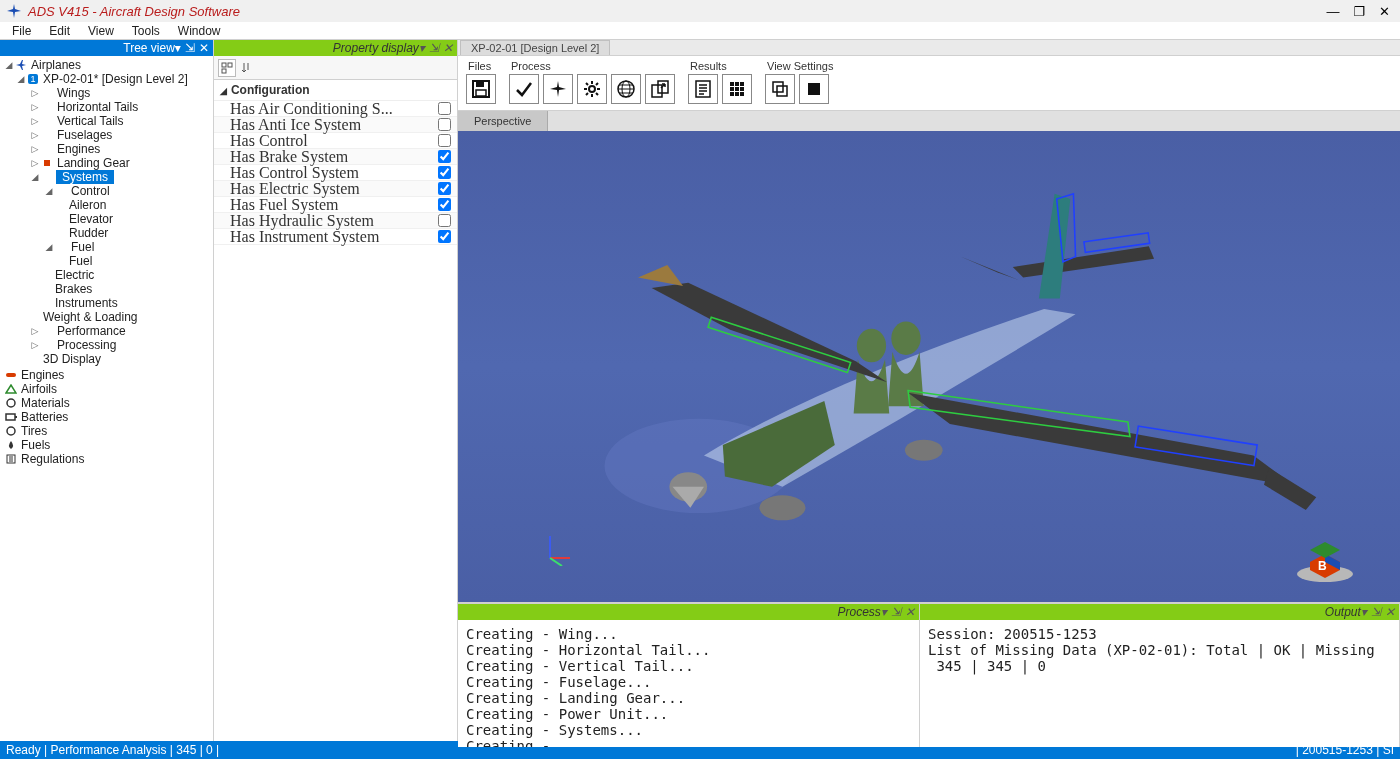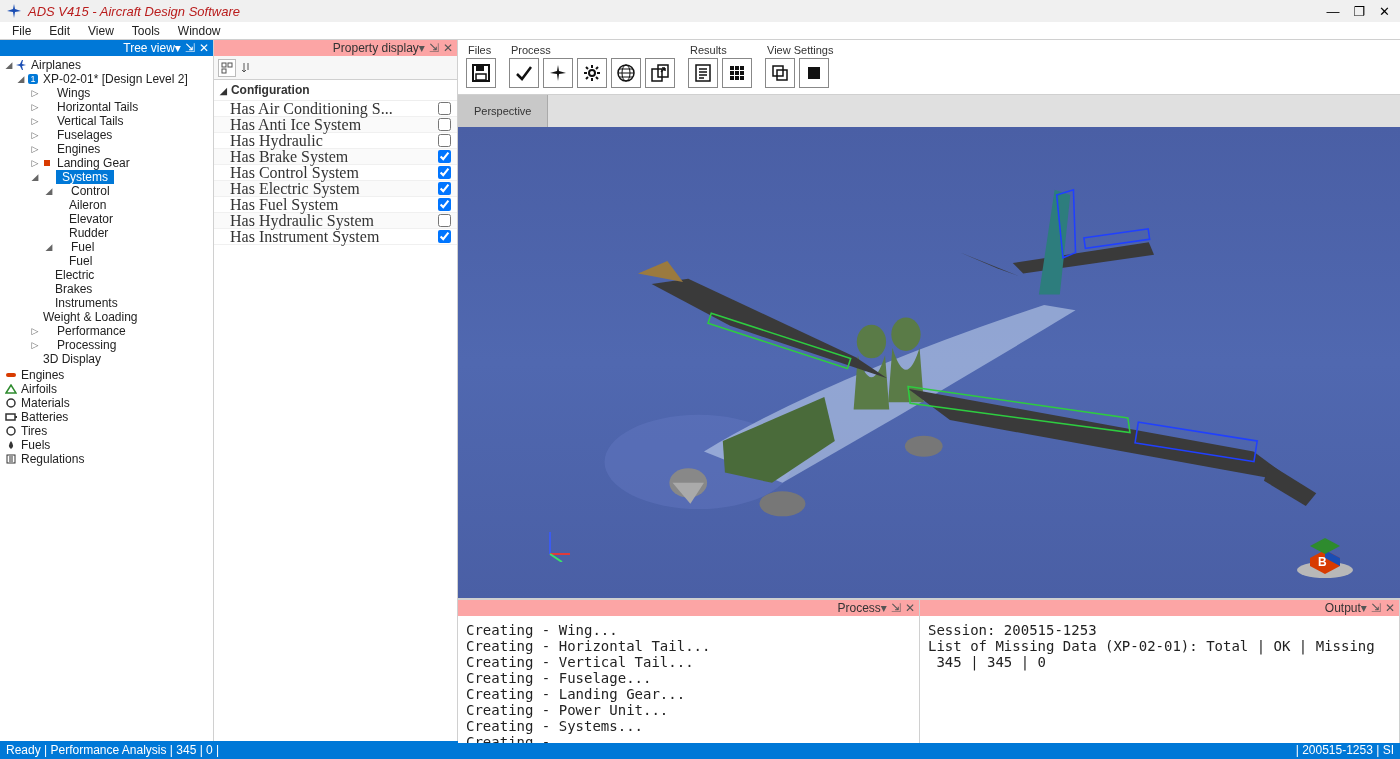--- a/index.html
+++ b/index.html
@@ -16,21 +16,21 @@
 .menubar { height: 18px; display: flex; align-items: center; padding: 0 4px; background: #fff; border-bottom: 1px solid #d0d0d0; gap: 2px; }
 .menubar-item { padding: 2px 8px; cursor: pointer; color: #222; }
 
 
 .main { display: flex; height: calc(759px - 22px - 18px - 18px); }
 .panel { display: flex; flex-direction: column; border-right: 1px solid #d0d0d0; background: #fff; }
 
 
 .tree-panel { width: 214px; }
 .panel-header { height: 16px; display: flex; align-items: center; padding: 0 4px; color: #fff; font-size: 11px; background: #0078d7; }
-.panel-header.grey { background: #fca5a5; color: #333; }
+.panel-header.grey { background: #84cc16; color: #333; font-style: italic; }
 .panel-header-text { flex: 1; text-align: right; }
 .panel-header-controls { display: flex; gap: 4px; font-size: 10px; }
 .panel-header-controls span { cursor: pointer; }
 .tree-content { padding: 2px 0 0 2px; overflow-y: auto; flex: 1; font-size: 11px; color: #222; }
 .tree-row { display: flex; align-items: center; height: 14px; padding-left: 2px; white-space: nowrap; cursor: pointer; }
 .tree-exp { width: 10px; text-align: center; font-size: 9px; color: #666; }
 .tree-icon { width: 14px; display: inline-flex; justify-content: center; align-items: center; margin-right: 2px; }
 .tree-label { padding: 0 1px; }
 
 
@@ -48,21 +48,21 @@
 
 
 .viewport-panel { flex: 1; display: flex; flex-direction: column; border-bottom: 1px solid #d0d0d0; }
 .doc-tab-strip { height: 16px; display: flex; align-items: flex-end; padding-left: 2px; background:#eaeaea; border-bottom:1px solid #d0d0d0;}
 .doc-tab { height: 15px; padding: 0 10px; background: #dcdcdc; border: 1px solid #c0c0c0; border-bottom:none; color:#444; font-size:11px; display:flex; align-items:center; cursor:pointer;}
 .toolbar-section { display:flex; padding: 4px 8px 6px 8px; gap: 13px; background:#fff; border-bottom:1px solid #d0d0d0;}
 .toolbar-group { display:flex; flex-direction:column; gap:2px;}
 .toolbar-group-label { font-size:11px; color:#333; padding-left:2px;}
 .toolbar-buttons { display:flex; gap:4px; }
 .tool-btn { width: 30px; height: 30px; border:1px solid #888; display:flex; align-items:center; justify-content:center; cursor:pointer; background:#fff;}
-.view-tab-strip { height:32px; display:flex; background:#e0e0e0;}
+.view-tab-strip { height:20px; display:flex; background:#e0e0e0;}
 .view-tab { padding: 1px 16px; background:#c8c8c8; border-right:1px solid #aaa; font-size:11px; color:#333; display:flex; align-items:center;}
 .canvas3d { flex:1; background: linear-gradient(180deg, #4a5fa5 0%, #5068b0 50%, #4a5fa5 100%); position:relative; overflow:hidden;}
 .axis-gizmo { position:absolute; left:82px; bottom:36px; }
 .nav-cube { position:absolute; right:40px; bottom:18px; }
 
 
 .bottom-row { height: 144px; display:flex; border-top:1px solid #d0d0d0;}
 .bottom-panel { display:flex; flex-direction:column; border-right:1px solid #d0d0d0;}
 .bottom-panel.process { width: 462px; }
 .bottom-panel.output { flex:1; }
@@ -303,21 +303,21 @@
       <div id="prop-rows">
           <div class="prop-row">
             <span class="prop-label">Has Air Conditioning S...</span>
             <input type="checkbox" class="prop-check" style="">
           </div>
           <div class="prop-row">
             <span class="prop-label">Has Anti Ice System</span>
             <input type="checkbox" class="prop-check" style="">
           </div>
           <div class="prop-row">
-            <span class="prop-label">Has Hydraulic</span>
+            <span class="prop-label">Has Control</span>
             <input type="checkbox" class="prop-check" style="">
           </div>
           <div class="prop-row">
             <span class="prop-label">Has Brake System</span>
             <input type="checkbox" class="prop-check" checked="" style="">
           </div>
           <div class="prop-row">
             <span class="prop-label">Has Control System</span>
             <input type="checkbox" class="prop-check" checked="" style="">
           </div>
@@ -337,20 +337,23 @@
             <span class="prop-label">Has Instrument System</span>
             <input type="checkbox" class="prop-check" checked="" style="">
           </div>
         </div>
     </div>
   </div>
 
   <div class="center-col">
 
     <div class="viewport-panel">
+      <div class="doc-tab-strip">
+        <div class="doc-tab">XP-02-01 [Design Level 2]</div>
+      </div>
       <div class="toolbar-section">
         <div class="toolbar-group">
           <span class="toolbar-group-label">Files</span>
           <div class="toolbar-buttons">
             <span class="tool-btn">
                 <svg width="20" height="20">
                   <rect x="2" y="2" width="16" height="16" fill="none" stroke="#111" stroke-width="2"></rect>
                   <rect x="5" y="2" width="8" height="6" fill="#111"></rect>
                   <rect x="5" y="11" width="10" height="6" fill="none" stroke="#111" stroke-width="1.5"></rect>
                 </svg>

